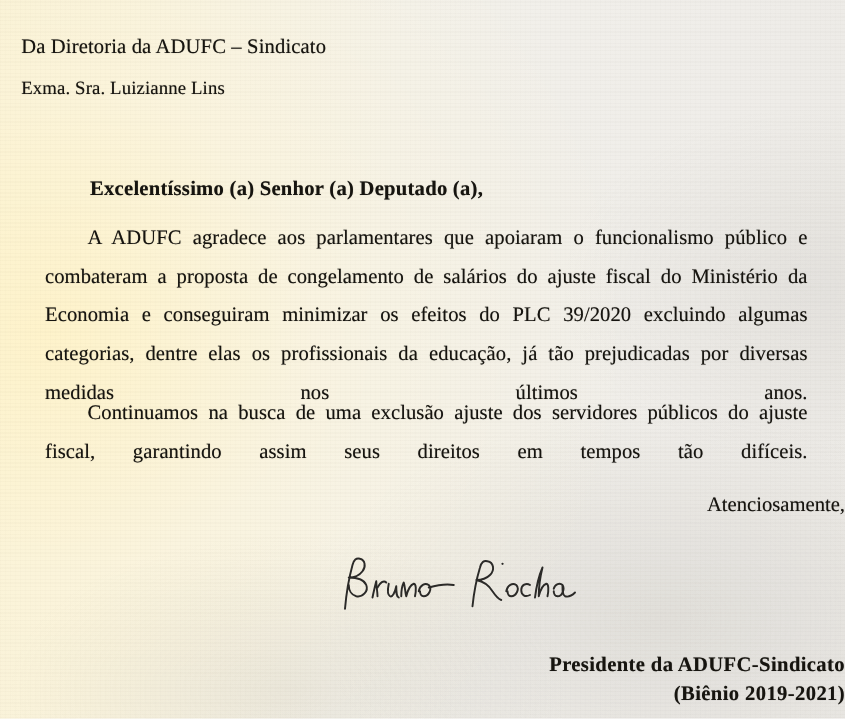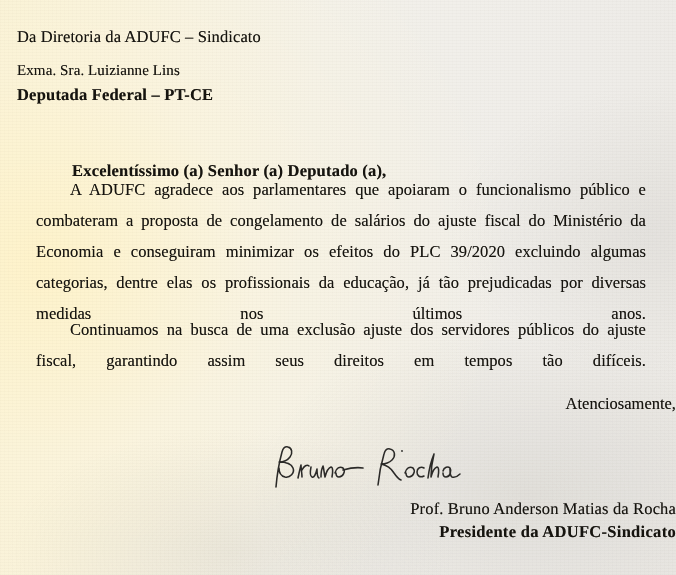--- a/index.html
+++ b/index.html
@@ -89,21 +89,20 @@
     font-size: 16.5px;
     letter-spacing: 0.2px;
   }
 
   
   .salut {
     left: 72px;
     top: 141px;
     font-size: 16.5px;
     letter-spacing: 0.2px;
-    margin-top: 20px;
   }
 
   
   .para {
     position: absolute;
     left: 36px;
     width: 610px;
     color: #16140f;
     font-size: 16.5px;
     line-height: 31px;
@@ -157,21 +156,20 @@
 
   <div id="grain"></div>
   <div id="blotch"></div>
 
   <div id="content">
 
     <div class="t hdr-from">Da Diretoria da ADUFC – Sindicato</div>
 
     <div class="t hdr-to1">Exma. Sra. Luizianne Lins</div>
 
-    <div class="t hdr-to2 bold">Deputada Federal – PT-CE</div>
 
     <div class="t salut bold">Excelentíssimo (a) Senhor (a) Deputado (a),</div>
 
     <div class="para" id="para-1">A ADUFC agradece aos parlamentares que apoiaram o funcionalismo público e combateram a proposta de congelamento de salários do ajuste fiscal do Ministério da Economia e conseguiram minimizar os efeitos do PLC 39/2020 excluindo algumas categorias, dentre elas os profissionais da educação, já tão prejudicadas por diversas medidas nos últimos anos.</div>
 
     <div class="para" id="para-2">Continuamos na busca de uma exclusão ajuste dos servidores públicos do ajuste fiscal, garantindo assim seus direitos em tempos tão difíceis.</div>
 
     <div class="closing" id="closing-greeting">Atenciosamente,</div>
 
     <div id="signature" aria-label="Bruno Rocha">
@@ -197,19 +195,19 @@
 
         <path d="M166 41 C167 33 169 24 172 17 C170 25 169 33 169 40 C170 36 172 31 175 30 C177 30 177 35 176 40"></path>
 
         <path d="M181 34 C182 30 186 29 188 31 C190 34 188 40 184 40 C182 40 181 38 181 36"></path>
         <path d="M188 32 C188 36 188 39 190 40 C193 41 196 39 198 37"></path>
 
         <circle cx="140" cy="14" r="0.9" fill="#2b2a28" stroke="none"></circle>
       </svg>
     </div>
 
-    <div class="closing t" id="signer-name" style="white-space:normal;">Prof. Bruno Anderson Matias da Rocha</div>
 
     <div class="closing t" id="signer-role" style="white-space:normal;">Presidente da ADUFC-Sindicato</div>
 
+    <div class="closing t" id="signer-term" style="white-space:normal;">(Biênio 2019-2021)</div>
 
   </div>
 </div>
 
 </body></html>

